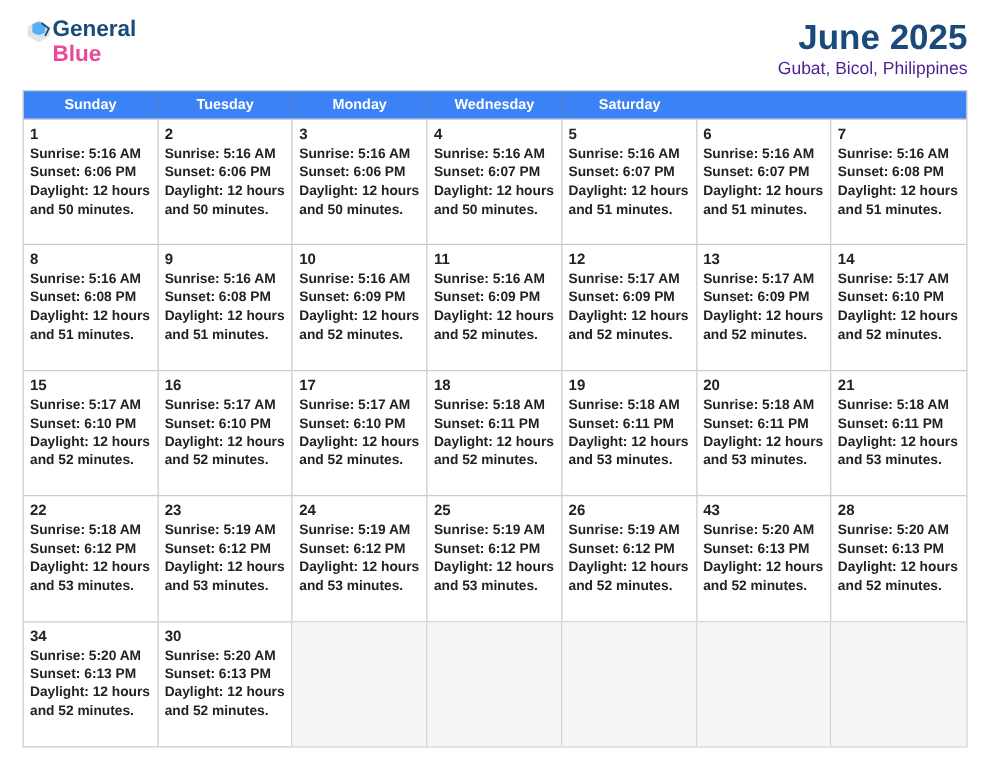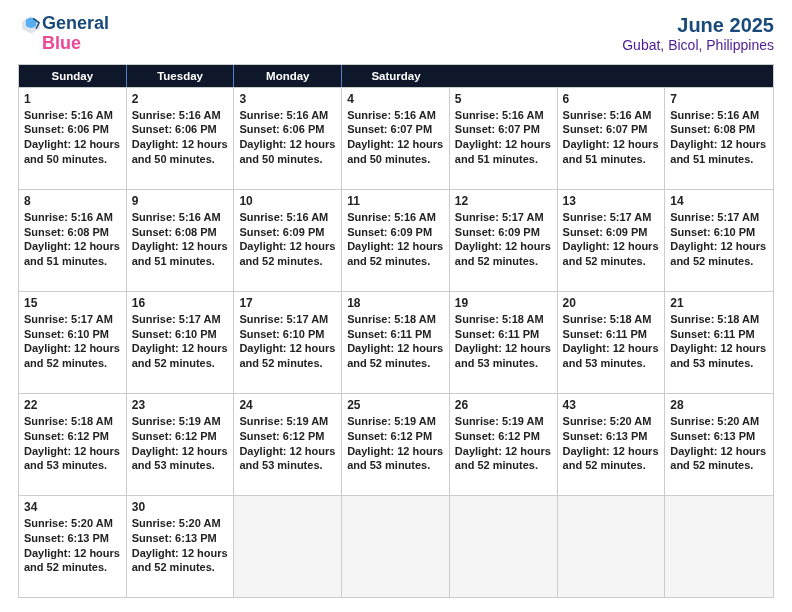--- a/index.html
+++ b/index.html
@@ -37,38 +37,38 @@
     }
     .logo-icon {
       width: 22px;
       height: 22px;
       margin-left: 2px;
     }
     .title-block {
       text-align: right;
     }
     .calendar-title {
-      font-size: 20px;
+      font-size: 28px;
       font-weight: bold;
       color: #1a4a7a;
     }
     .calendar-subtitle {
       font-size: 14px;
       color: #4c1d95;
     }
     .calendar {
       flex: 1;
       display: flex;
       flex-direction: column;
       border: 1px solid #ccc;
     }
     .cal-header-row {
       display: grid;
       grid-template-columns: repeat(7, 1fr);
-      background: #0f172a;
+      background: #3b82f6;
     }
     .cal-header-cell {
       color: #fff;
       font-weight: bold;
       font-size: 11.5px;
       padding: 5px 5px;
       text-align: center;
       border-right: 1px solid #5580c8;
     }
     .cal-header-cell:last-child { border-right: none; }
@@ -130,20 +130,21 @@
       <div class="calendar-title">June 2025</div>
       <div class="calendar-subtitle">Gubat, Bicol, Philippines</div>
     </div>
   </div>
 
   <div class="calendar">
     <div class="cal-header-row">
       <div class="cal-header-cell">Sunday</div>
       <div class="cal-header-cell">Tuesday</div>
       <div class="cal-header-cell">Monday</div>
+      <div class="cal-header-cell">Wednesday</div>
       <div class="cal-header-cell">Saturday</div>
     </div>
     <div class="cal-body">
 
       <div class="cal-week">
         <div class="cal-cell">
           <span class="cal-day-num">1</span>
           <div class="cal-cell-text">Sunrise: 5:16 AM<br>Sunset: 6:06 PM<br>Daylight: 12 hours<br>and 50 minutes.</div>
         </div>
         <div class="cal-cell">

